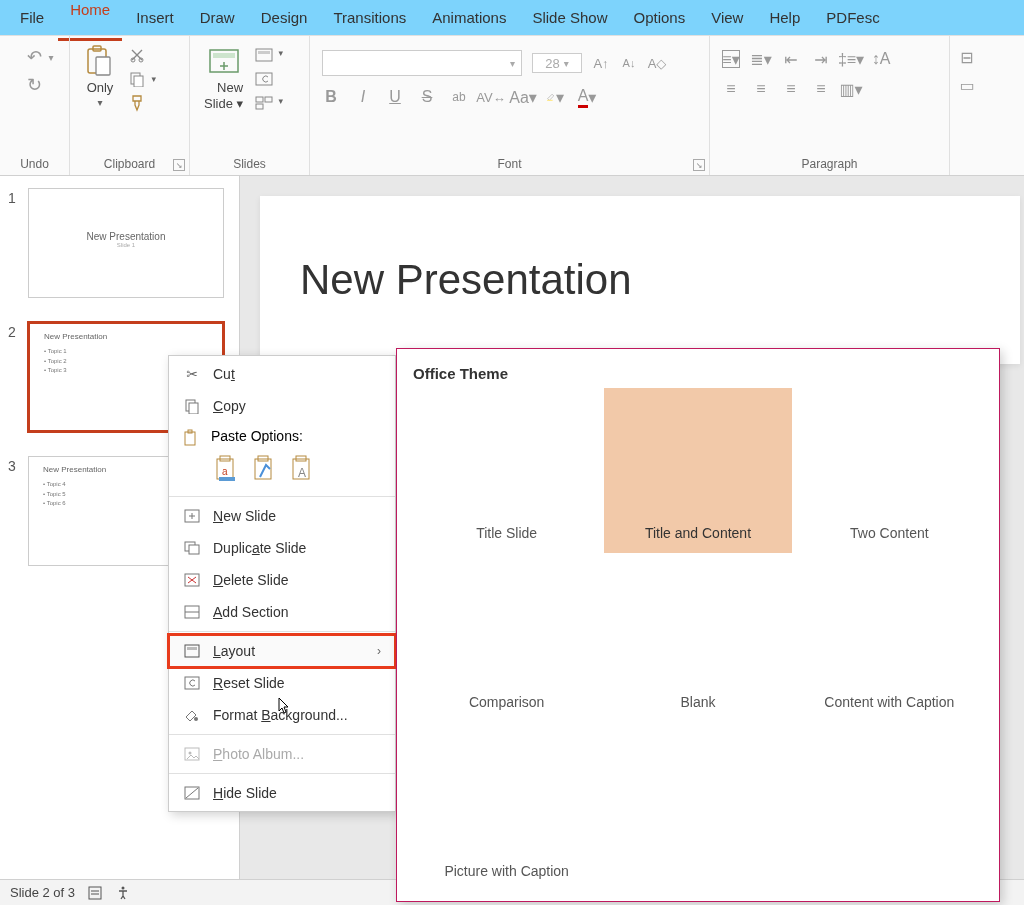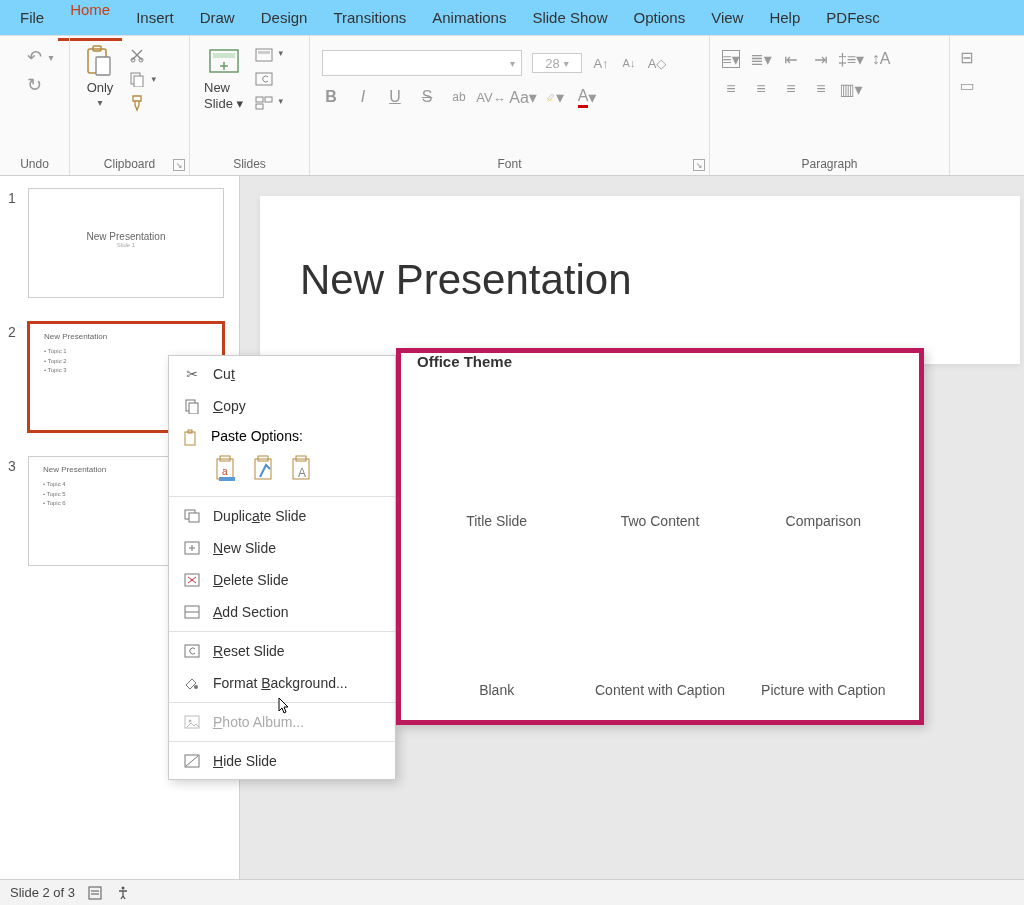--- a/index.html
+++ b/index.html
@@ -47,21 +47,21 @@
 .context-item .ci-icon { width:18px; height:18px; color:#666; display:inline-flex; align-items:center; justify-content:center;}
 .context-item.disabled { color:#aaa;}
 .context-item.highlighted { outline:3px solid #e83b1c; outline-offset:-1px; background:#fafafa;}
 .context-sep { height:1px; background:#e0e0e0; margin:3px 0;}
 .paste-options { display:flex; gap:10px; padding:4px 14px 8px 44px;}
 .paste-opt-icon { width:28px; height:30px; display:inline-flex; align-items:center; justify-content:center;}
 .submenu-arrow { margin-left:auto; color:#666; font-size:12px;}
 .underline-letter { text-decoration: underline; }
 
 
-.layout-flyout { position:absolute; left:396px; top:348px; width:528px; background:#fff; border:5px solid #be185d; box-shadow:3px 3px 10px rgba(0,0,0,0.18); z-index:60; padding:0 16px 10px 16px;}
+.layout-flyout { position:absolute; left:396px; top:348px; width:604px; background:#fff; border:1px solid #be185d; box-shadow:3px 3px 10px rgba(0,0,0,0.18); z-index:60; padding:16px 16px 10px 16px;}
 .flyout-header { font-size:15px; font-weight:600; color:#333; margin-bottom:6px;}
 .layout-grid { display:grid; grid-template-columns: repeat(3, 1fr); gap:4px;}
 .layout-cell { height:165px; display:flex; flex-direction:column; align-items:center; justify-content:flex-end; padding:12px 6px; font-size:14px; color:#555;}
 .layout-cell.selected { background:#f2c9a9;}
 .layout-cell.selected .layout-label { color:#333;}
 
 
 .statusbar { position:absolute; left:0; bottom:0; width:100%; height:26px; background:#f3f3f3; border-top:1px solid #d0d0d0; display:flex; align-items:center; padding:0 10px; gap:12px; font-size:13px; color:#444;}
 .status-icon { width:16px; height:16px; color:#555;}
 
@@ -137,21 +137,21 @@
     <div class="ribbon-controls">
       <div class="ribbon-btn-large">
         <span class="ribbon-icon">
             <svg width="32" height="28" viewBox="0 0 32 28">
               <rect x="2" y="2" width="28" height="22" fill="none" stroke="#6a9a6a" stroke-width="1.5"></rect>
               <rect x="5" y="5" width="22" height="5" fill="#cde4cd"></rect>
               <line x1="16" y1="14" x2="16" y2="22" stroke="#6a9a6a" stroke-width="1.5"></line>
               <line x1="12" y1="18" x2="20" y2="18" stroke="#6a9a6a" stroke-width="1.5"></line>
             </svg>
           </span>
-        <span style="white-space:pre; text-align:left; line-height:1.2">New
+        <span style="white-space:pre; text-align:right; line-height:1.2">New
 Slide ▾</span>
       </div>
       <div class="ribbon-col" style="padding-top:4px;">
         <span class="ribbon-smallicon" style="position:relative">
             <svg width="18" height="14" viewBox="0 0 18 14">
               <rect x="1" y="1" width="16" height="12" fill="none" stroke="#888"></rect>
               <rect x="3" y="3" width="12" height="3" fill="#ccc"></rect>
             </svg>
             <span style="font-size:9px;position:absolute;right:-10px;top:2px;color:#666">▾</span>
           </span>
@@ -310,56 +310,66 @@
           <rect x="3" y="4" width="16" height="20" fill="none" stroke="#b58a3f"></rect>
           <rect x="6" y="1" width="10" height="5" fill="none" stroke="#b58a3f"></rect>
           <text x="8" y="22" font-size="12" fill="#888">A</text>
         </svg>
       </span>
   </div>
   <div class="context-sep"></div>
   <div class="context-item">
     <span class="ci-icon">
         <svg width="16" height="14" viewBox="0 0 16 14">
-          <rect x="1" y="1" width="10" height="9" fill="none" stroke="#777"></rect>
-          <rect x="5" y="4" width="10" height="9" fill="#fff" stroke="#777"></rect>
-        </svg>
-      </span>
-    <span>Duplic<span class="underline-letter">a</span>te Slide</span>
-  </div>
-  <div class="context-item">
-    <span class="ci-icon">
-        <svg width="16" height="14" viewBox="0 0 16 14">
           <rect x="1" y="1" width="14" height="12" fill="none" stroke="#777"></rect>
           <line x1="8" y1="4" x2="8" y2="10" stroke="#777"></line>
           <line x1="5" y1="7" x2="11" y2="7" stroke="#777"></line>
         </svg>
       </span>
     <span><span class="underline-letter">N</span>ew Slide</span>
   </div>
   <div class="context-item">
     <span class="ci-icon">
         <svg width="16" height="14" viewBox="0 0 16 14">
+          <rect x="1" y="1" width="10" height="9" fill="none" stroke="#777"></rect>
+          <rect x="5" y="4" width="10" height="9" fill="#fff" stroke="#777"></rect>
+        </svg>
+      </span>
+    <span>Duplic<span class="underline-letter">a</span>te Slide</span>
+  </div>
+  <div class="context-item">
+    <span class="ci-icon">
+        <svg width="16" height="14" viewBox="0 0 16 14">
           <rect x="1" y="1" width="14" height="12" fill="none" stroke="#777"></rect>
           <line x1="4" y1="4" x2="12" y2="10" stroke="#c33"></line>
           <line x1="12" y1="4" x2="4" y2="10" stroke="#c33"></line>
         </svg>
       </span>
     <span><span class="underline-letter">D</span>elete Slide</span>
   </div>
   <div class="context-item">
     <span class="ci-icon">
         <svg width="16" height="14" viewBox="0 0 16 14">
           <rect x="1" y="1" width="14" height="12" fill="none" stroke="#777"></rect>
           <line x1="1" y1="7" x2="15" y2="7" stroke="#777"></line>
         </svg>
       </span>
     <span><span class="underline-letter">A</span>dd Section</span>
   </div>
   <div class="context-sep"></div>
+  <div class="context-item highlighted">
+    <span class="ci-icon">
+        <svg width="16" height="14" viewBox="0 0 16 14">
+          <rect x="1" y="1" width="14" height="12" fill="none" stroke="#555"></rect>
+          <rect x="3" y="3" width="10" height="3" fill="#bbb"></rect>
+        </svg>
+      </span>
+    <span><span class="underline-letter">L</span>ayout</span>
+    <span class="submenu-arrow">›</span>
+  </div>
   <div class="context-item">
     <span class="ci-icon">
         <svg width="16" height="14" viewBox="0 0 16 14">
           <rect x="1" y="1" width="14" height="12" fill="none" stroke="#777"></rect>
           <path d="M11 5 a3 3 0 1 0 0 4" fill="none" stroke="#777"></path>
         </svg>
       </span>
     <span><span class="underline-letter">R</span>eset Slide</span>
   </div>
   <div class="context-item">
@@ -396,20 +406,23 @@
 
 <svg class="cursor-pointer" viewBox="0 0 14 18">
     <path d="M1 1 l0 13 l3 -3 l2 5 l2 -1 l-2 -5 l4 0 z" fill="#fff" stroke="#000" stroke-width="1"></path>
   </svg>
 
 <div class="layout-flyout">
   <div class="flyout-header">Office Theme</div>
   <div class="layout-grid">
       <div class="layout-cell">
         <div class="layout-label">Title Slide</div>
+      </div>
+      <div class="layout-cell selected">
+        <div class="layout-label">Title and Content</div>
       </div>
       <div class="layout-cell">
         <div class="layout-label">Two Content</div>
       </div>
       <div class="layout-cell">
         <div class="layout-label">Comparison</div>
       </div>
       <div class="layout-cell">
         <div class="layout-label">Blank</div>
       </div>

